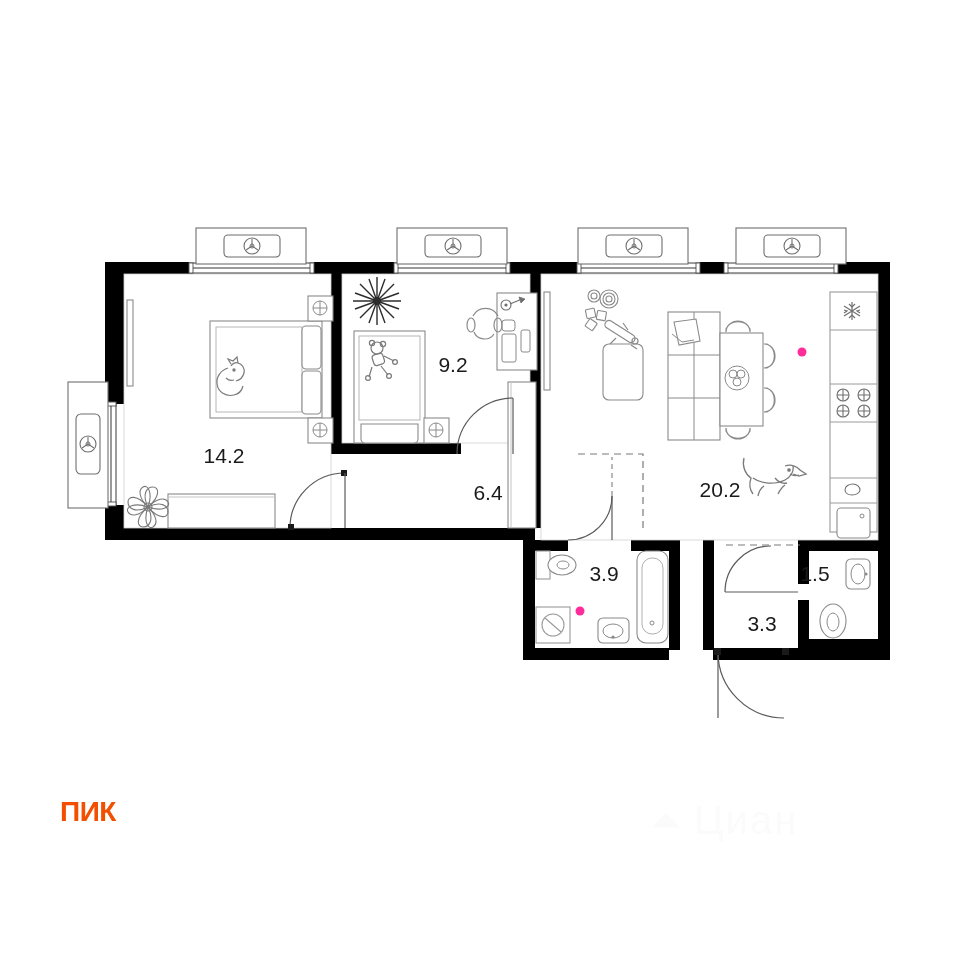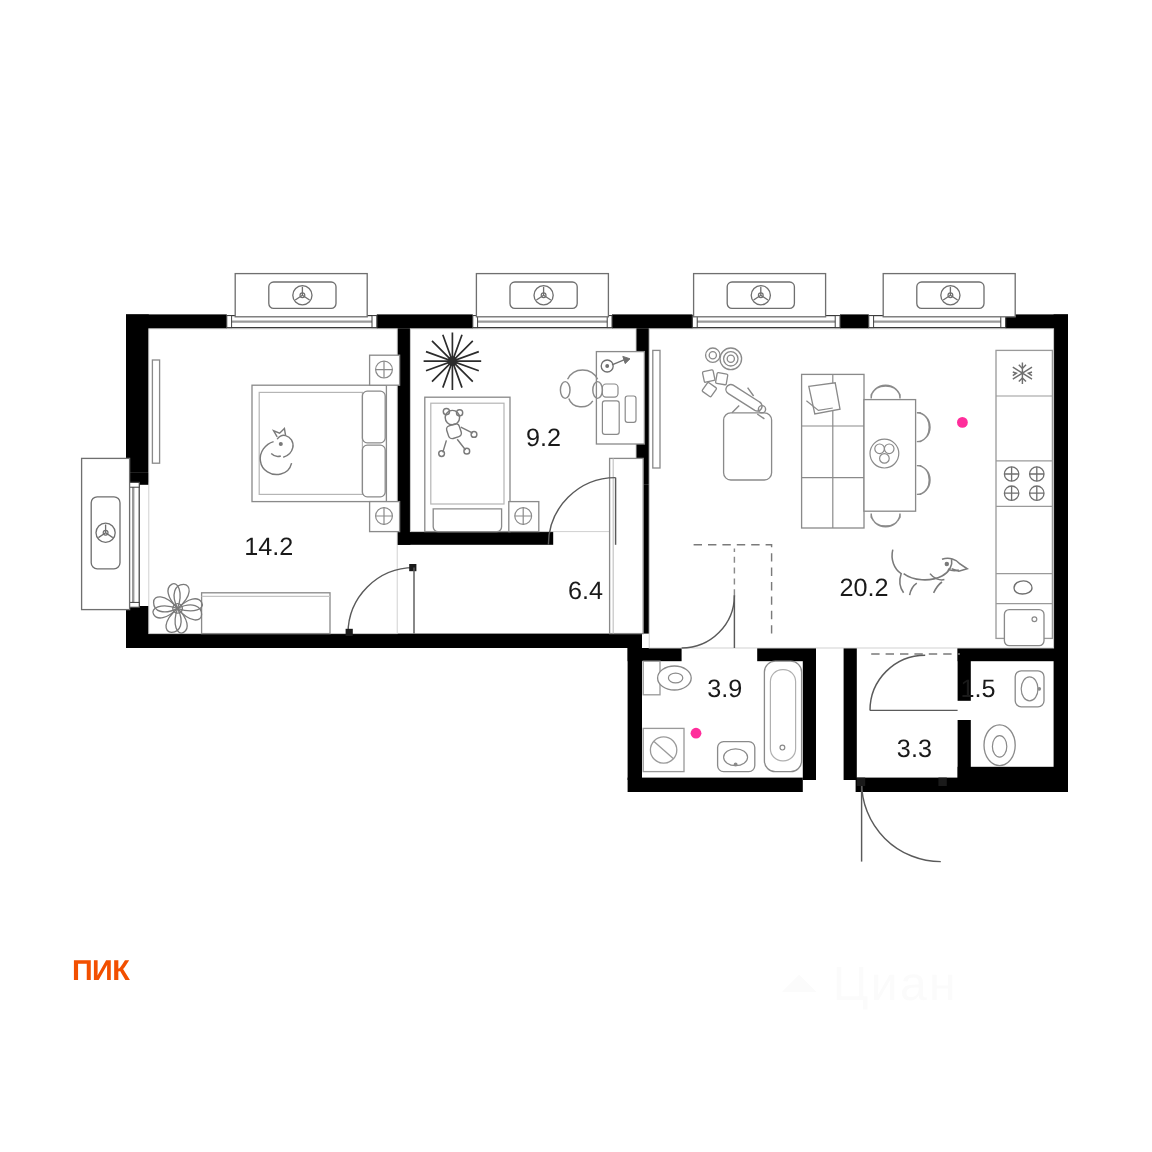--- a/index.html
+++ b/index.html
@@ -33,21 +33,21 @@
     fill: #1a1a1a;
     text-anchor: middle;
     dominant-baseline: middle;
     font-weight: 400;
   }
   #brand-logo {
     position: absolute;
     left: 60px;
     top: 798px;
     font-family: "Liberation Sans", sans-serif;
-    font-size: 24px;
+    font-size: 28px;
     font-weight: bold;
     color: #f24f00;
     letter-spacing: -0.5px;
     line-height: 1;
     user-select: none;
   }
   #watermark {
     position: absolute;
     left: 650px;
     top: 800px;

